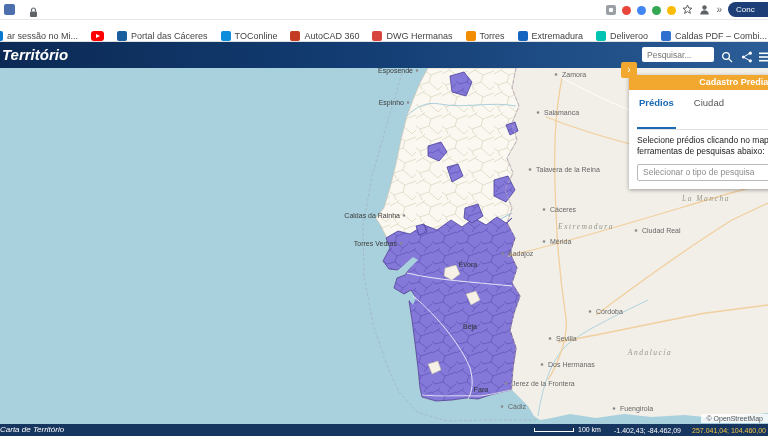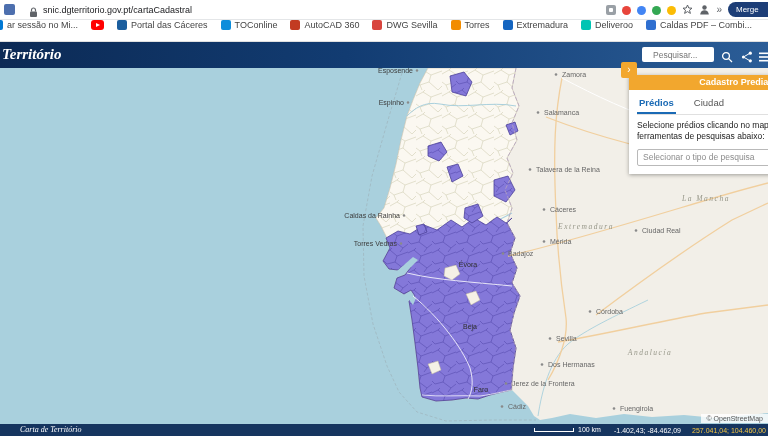--- a/index.html
+++ b/index.html
@@ -12,94 +12,93 @@
   .lockwrap{position:absolute;left:29px;top:4px}
   .url{position:absolute;left:43px;top:4px;font-size:9px;color:#202124;line-height:12px;white-space:nowrap}
   .addr-icons{position:absolute;right:46px;top:4px;display:flex;gap:6px;align-items:center;height:12px}
   .extdot{width:9px;height:9px;border-radius:50%}
   .puzzle{width:10px;height:10px;border-radius:2px;background:#9aa0a6;position:relative}
   .puzzle::after{content:"";position:absolute;left:3px;top:3px;width:4px;height:4px;background:#fff;border-radius:1px}
   .chev{color:#5f6368;font-size:10px;line-height:12px}
   .pill{position:absolute;right:0;top:2px;width:40px;height:15px;background:#1d3e77;border-radius:8px 0 0 8px;color:#fff;font-size:8px;line-height:15px;padding-left:8px}
 
   
-  .bookmarks{position:absolute;top:20px;left:0;right:0;height:22px;background:#fff;border-bottom:1px solid #e0e0e0;display:flex;align-items:flex-start;gap:13px;padding:0 6px;overflow:hidden;z-index:10}
+  .bookmarks{position:absolute;top:20px;left:0;right:0;height:22px;background:#fff;border-bottom:1px solid #e0e0e0;display:flex;align-items:flex-end;gap:13px;padding:0 6px;overflow:hidden;z-index:10}
   .bm{display:flex;align-items:center;gap:4px;flex:none}
   .bm:first-child{margin-left:-13px}
   .bmi{width:10px;height:10px;border-radius:2px;flex:none}
   .bml{font-size:9px;color:#444;white-space:nowrap}
   .yt .bmi{width:13px;height:10px;border-radius:3px;position:relative}
   .yt .bmi::after{content:"";position:absolute;left:5px;top:2.5px;border-left:4px solid #fff;border-top:2.5px solid transparent;border-bottom:2.5px solid transparent}
 
   
   .siteheader{position:absolute;top:42px;left:0;right:0;height:26px;background:linear-gradient(90deg,#0c2a55 0%,#123c72 45%,#2b5d97 100%);z-index:9}
-  .logo{position:absolute;left:2px;top:4px;color:#fff;font-family:Liberation Serif, serif;font-style:italic;font-weight:600;font-size:15px}
-  .hsearch{position:absolute;right:54px;top:5px;width:72px;height:15px;border:none;border-radius:2px;font-size:8.5px;padding:0 11px;color:#333;background:#fff}
+  .logo{position:absolute;left:2px;top:4px;color:#fff;font-family:Liberation Sans, sans-serif;font-style:italic;font-weight:600;font-size:15px}
+  .hsearch{position:absolute;right:54px;top:5px;width:72px;height:15px;border:none;border-radius:2px;font-size:8.5px;padding:0 5px;color:#333;background:#fff}
   .hicon{position:absolute;top:7px}
   .hicon.search{right:35px}
   .hicon.share{right:15px}
   .hicon.menu{right:-3px}
 
   
   .mapwrap{position:absolute;top:68px;left:0;width:768px;height:356px;z-index:1}
   .lbl-pt{font:7px "Liberation Sans",sans-serif;fill:#3c3c3c}
   .lbl-sel{font:7px "Liberation Sans",sans-serif;fill:#2e2e2e}
   .lbl-es{font:7px "Liberation Sans",sans-serif;fill:#666}
   .lbl-reg{font:italic 7.5px "Liberation Serif",serif;fill:#979789;letter-spacing:1.5px}
 
   
   .panelbtn{position:absolute;left:621px;top:62px;width:16px;height:16px;background:#f2a72e;color:#fff;font-size:10px;text-align:center;line-height:15px;border-radius:2px;z-index:12;cursor:pointer}
   .panel{position:absolute;left:629px;top:75px;width:212px;background:#fff;box-shadow:0 1px 4px rgba(0,0,0,.35);z-index:11}
   .panel-h{height:15px;background:#f2a72e;color:#fff;font-size:9px;font-weight:bold;text-align:center;line-height:15px}
   .panel-b{padding:5px 8px 8px}
   .tabs{display:flex;gap:16px;border-bottom:1px solid #e0e0e0}
-  .tab{font-size:9.5px;padding:2px 2px 4px;color:#555;cursor:pointer}
+  .tab{font-size:9.5px;padding:2px 2px 19px;color:#555;cursor:pointer}
   .tab.active{color:#1a6ab5;font-weight:bold;border-bottom:2px solid #1a6ab5}
   .pdesc{margin-top:5px;font-size:8.5px;color:#1b1b1b;line-height:1.35;width:198px}
   .pselect{margin-top:6px;width:194px;height:17px;border:1px solid #b9b9b9;border-radius:2px;font-size:8.5px;color:#8c8c8c;line-height:15px;padding:0 5px;background:#fff}
 
   .attribution{position:absolute;right:0;bottom:13px;background:rgba(255,255,255,.8);font-size:7px;color:#555;padding:1px 5px;z-index:5}
 
   
   .statusbar{position:absolute;left:0;right:0;bottom:0;height:12px;background:#16355f;color:#fff;z-index:12}
-  .sb-left{position:absolute;left:20px;top:1px;font-size:8px;font-family:Liberation Serif, serif;font-style:italic;white-space:nowrap}
+  .sb-left{position:absolute;left:0;top:1px;font-size:8px;font-family:Liberation Sans, sans-serif;font-style:italic;white-space:nowrap}
   .sb-scale{position:absolute;left:534px;top:2px;display:flex;gap:4px;align-items:center}
   .scaleline{width:40px;height:4px;border:1px solid #fff;border-top:none}
   .sb-scale-label{font-size:7px;white-space:nowrap}
   .sb-coords{position:absolute;left:614px;top:2.5px;font-size:7px;white-space:nowrap}
   .sb-right{position:absolute;right:2px;top:2.5px;font-size:7px;color:#f4c542;white-space:nowrap}
 </style>
 </head>
 <body>
 
 <div class="addressbar">
   <div class="page-favicon"></div>
   <span class="lockwrap">
     <svg width="9" height="11">
         <rect x="1" y="4.5" width="7" height="5.5" rx="1" fill="#5f6368"></rect>
         <path d="M2.5 4.5 V3 a2 2 0 0 1 4 0 V4.5" stroke="#5f6368" stroke-width="1.2" fill="none"></path>
       </svg>
   </span>
-  <span class="url">snic.dgterritorio.gov.pt/cartaCadastral</span>
   <div class="addr-icons">
     <span class="puzzle"></span>
     <span class="extdot" style="background:#e8453c"></span>
     <span class="extdot" style="background:#4285f4"></span>
     <span class="extdot" style="background:#34a853"></span>
     <span class="extdot" style="background:#fbbc05"></span>
     <span><svg width="11" height="11">
           <path d="M5.5 1 L6.8 4 L10 4.2 L7.5 6.2 L8.4 9.4 L5.5 7.6 L2.6 9.4 L3.5 6.2 L1 4.2 L4.2 4 Z" fill="none" stroke="#5f6368" stroke-width="1"></path>
         </svg></span>
     <span><svg width="11" height="11">
           <circle cx="5.5" cy="3.5" r="2.2" fill="#5f6368"></circle>
           <path d="M1.2 10.5 a4.3 4.3 0 0 1 8.6 0 Z" fill="#5f6368"></path>
         </svg></span>
     <span class="chev">»</span>
   </div>
-  <div class="pill">Merge</div>
+  <div class="pill">Conc</div>
 </div>
 
 <div class="bookmarks">
   <div class="bm">
     <span class="bmi" style="background: rgb(0, 120, 212);"></span>
     <span class="bml">ar sessão no Mi...</span>
   </div>
   <div class="bm yt">
     <span class="bmi" style="background: rgb(255, 0, 0);"></span>
   </div>
@@ -110,21 +109,21 @@
   <div class="bm">
     <span class="bmi" style="background: rgb(13, 141, 219);"></span>
     <span class="bml">TOConline</span>
   </div>
   <div class="bm">
     <span class="bmi" style="background: rgb(194, 59, 34);"></span>
     <span class="bml">AutoCAD 360</span>
   </div>
   <div class="bm">
     <span class="bmi" style="background: rgb(216, 69, 62);"></span>
-    <span class="bml">DWG Sevilla</span>
+    <span class="bml">DWG Hermanas</span>
   </div>
   <div class="bm">
     <span class="bmi" style="background: rgb(242, 140, 0);"></span>
     <span class="bml">Torres</span>
   </div>
   <div class="bm">
     <span class="bmi" style="background: rgb(21, 101, 192);"></span>
     <span class="bml">Extremadura</span>
   </div>
   <div class="bm">

